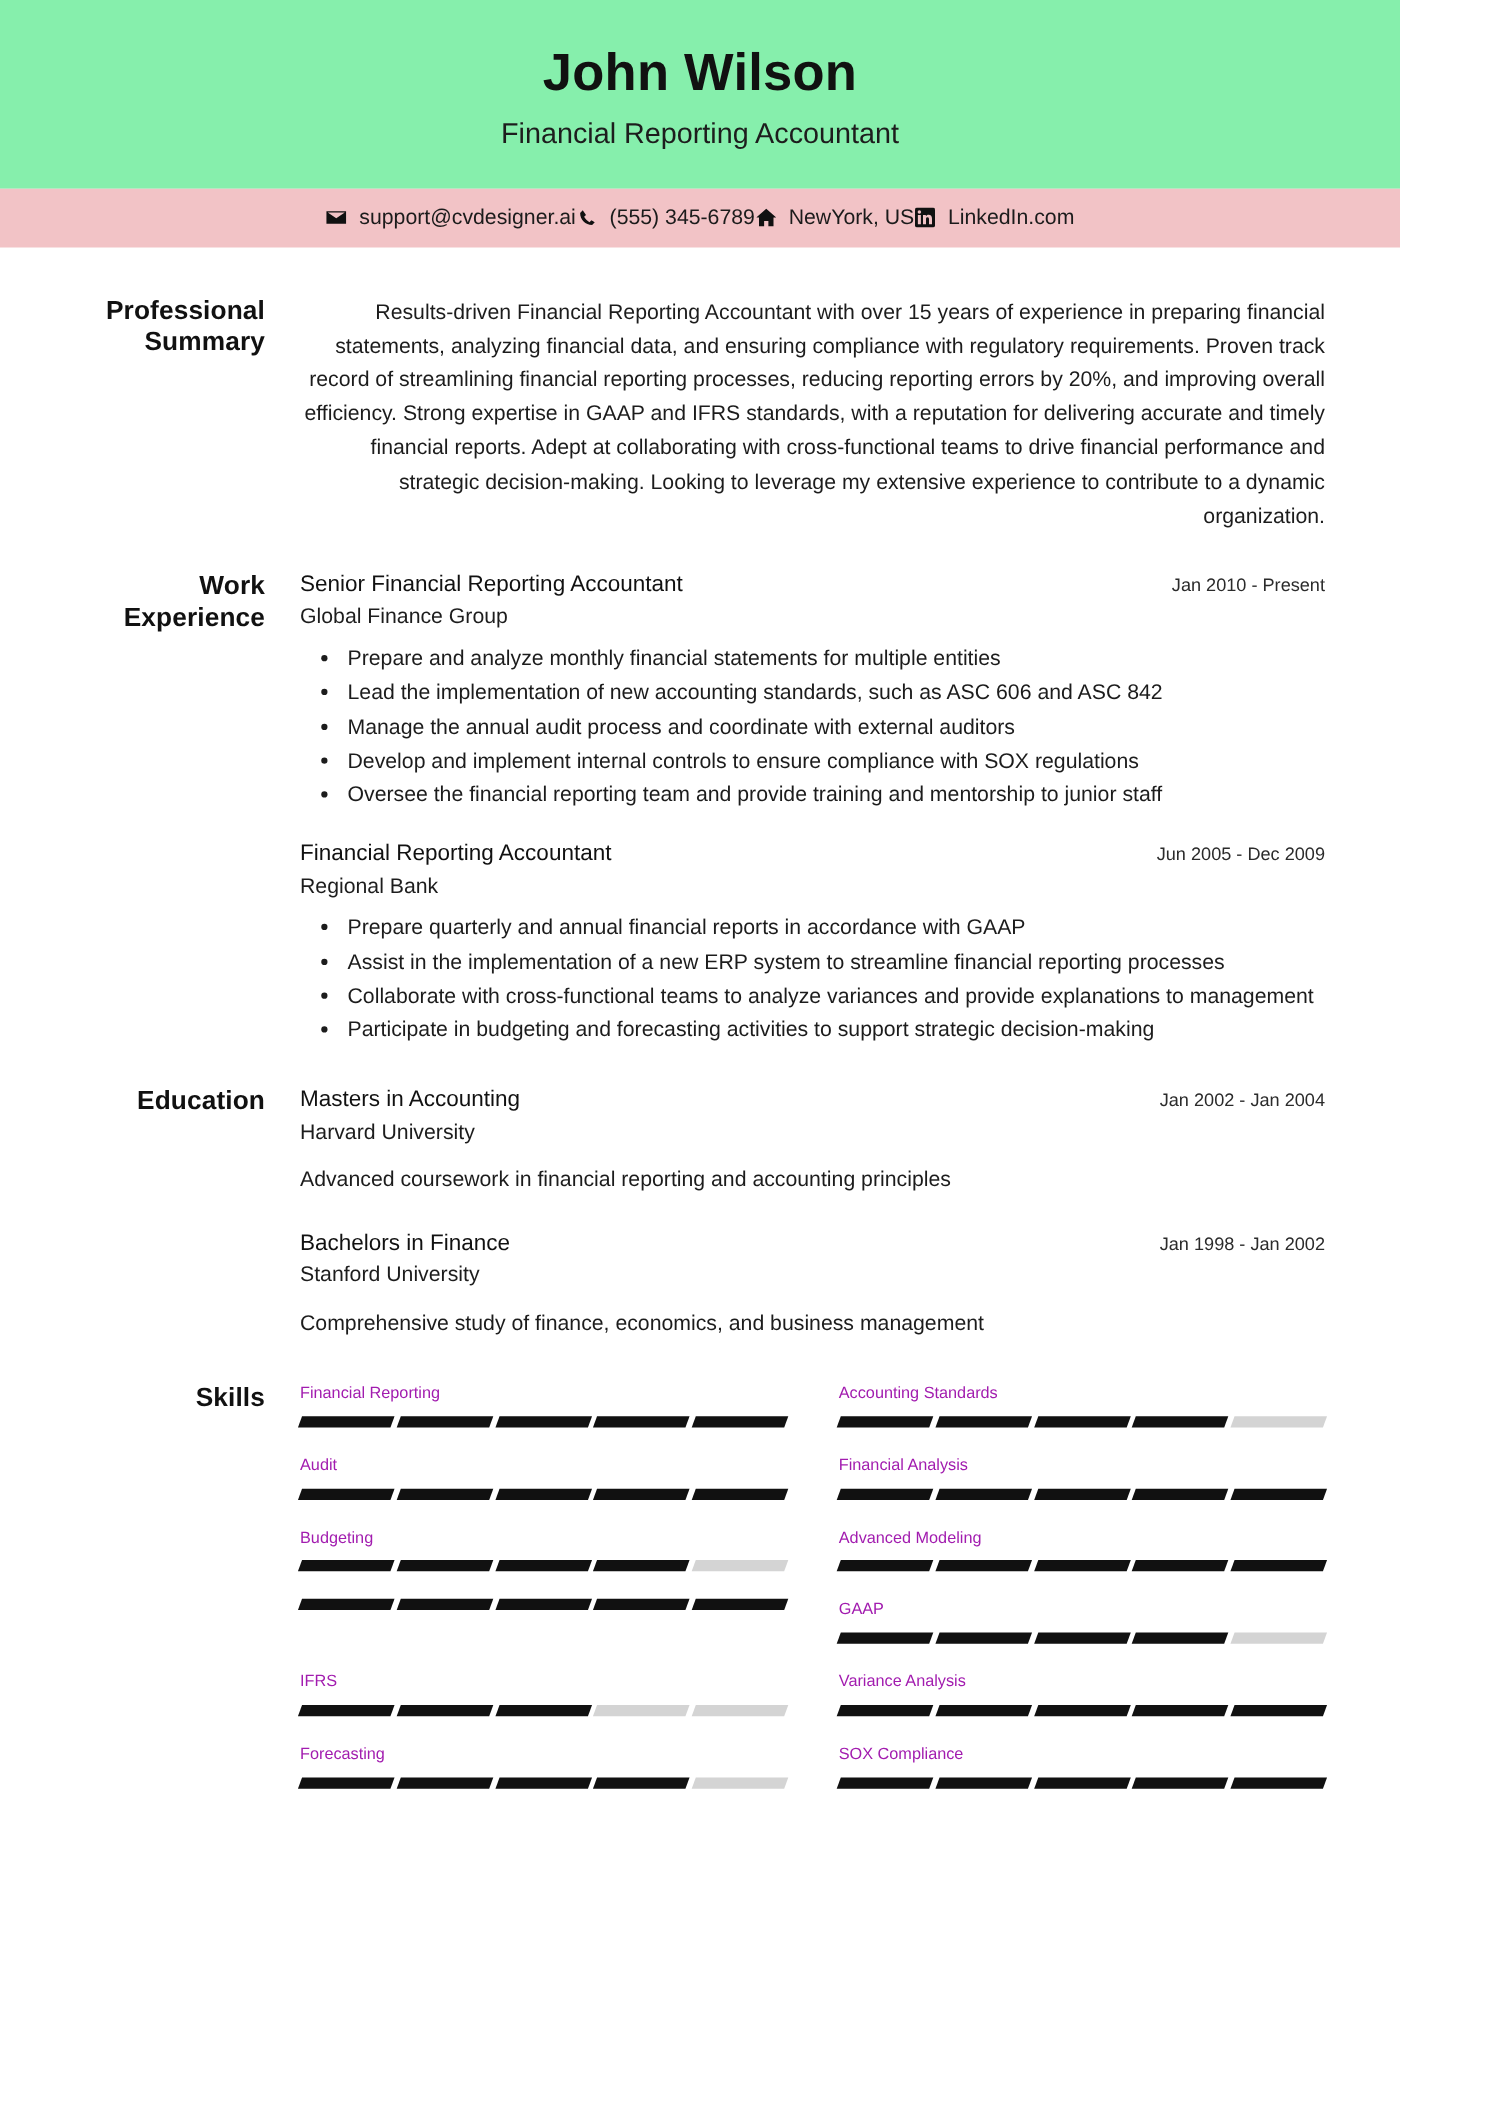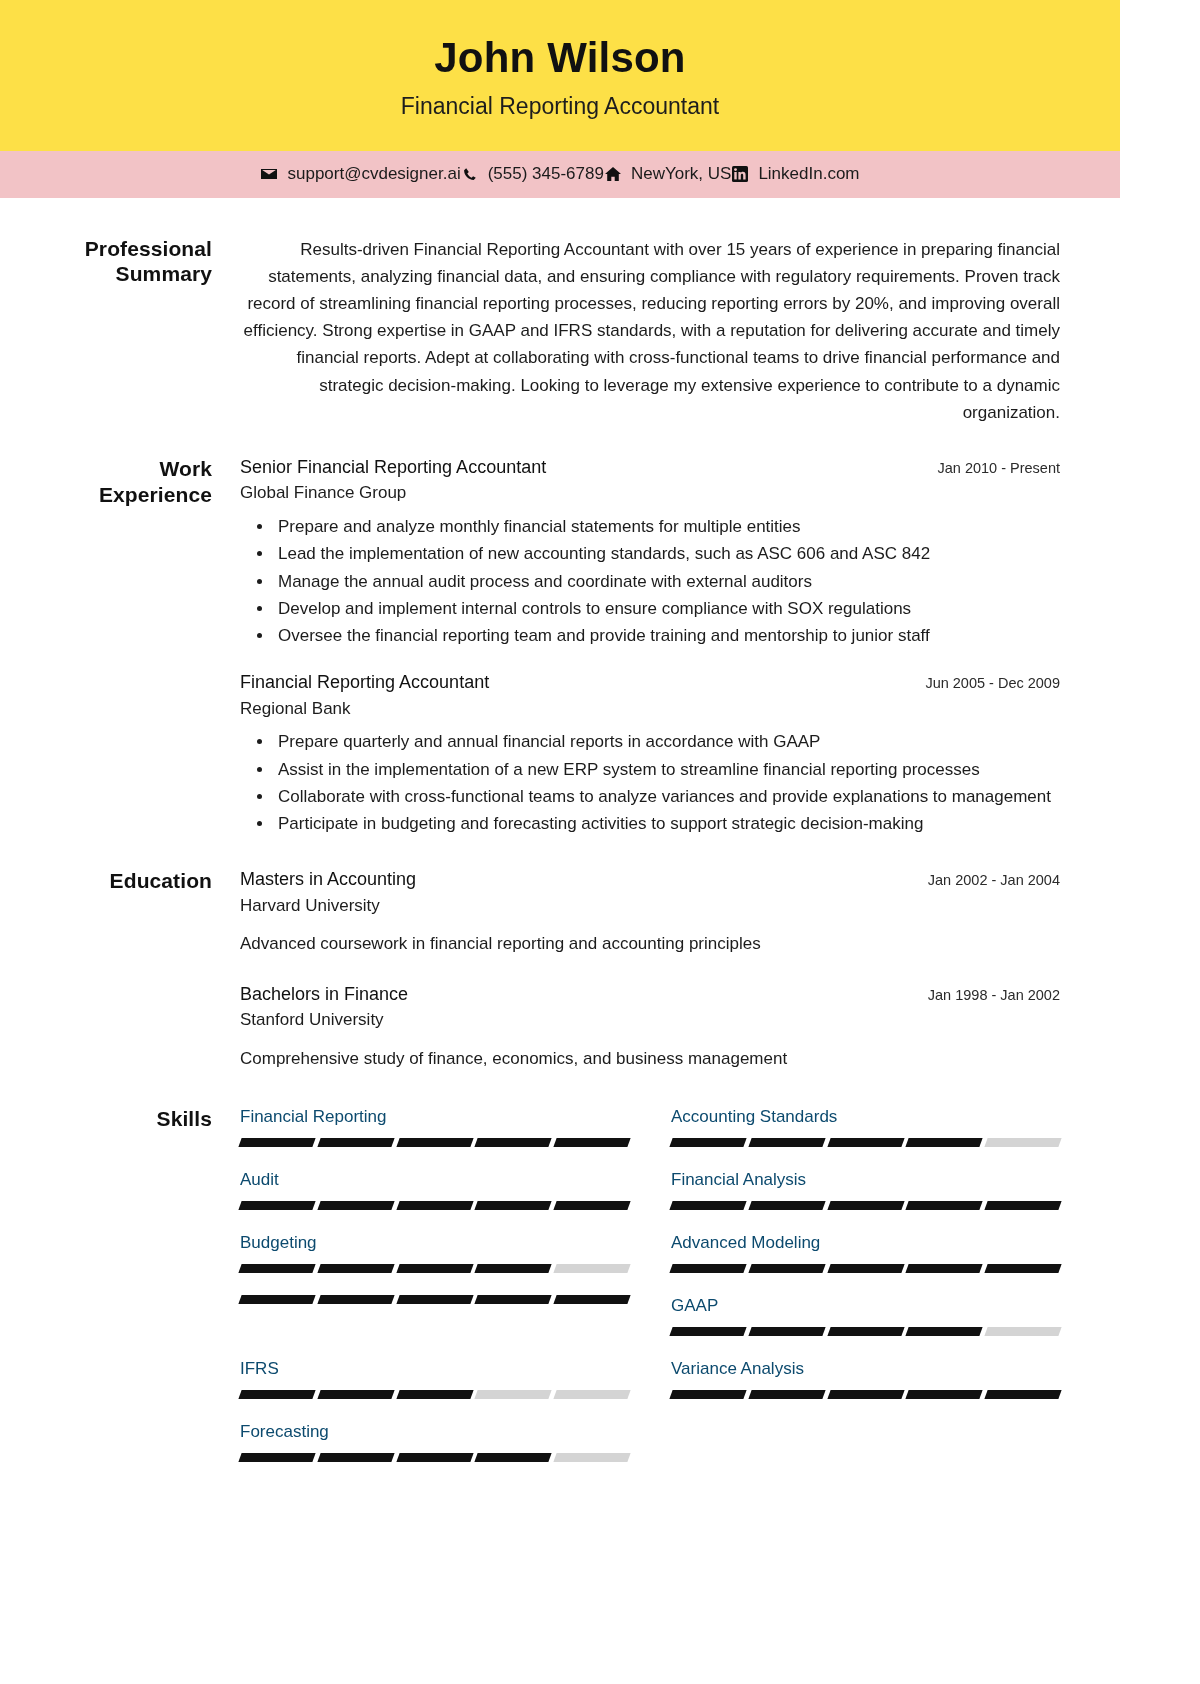--- a/index.html
+++ b/index.html
@@ -15,21 +15,21 @@
     -webkit-font-smoothing: antialiased;
   }
   .page {
     width: 1120px;
     position: relative;
     background: #ffffff;
   }
 
   
   .header {
-    background: #fde047;
+    background: #86efac;
     padding: 34px 40px 30px 40px;
     text-align: center;
   }
   .name {
     font-size: 42px;
     font-weight: bold;
     letter-spacing: 0.2px;
     line-height: 1.12;
     color: #111111;
     margin: 0;
@@ -153,22 +153,22 @@
   .skills-grid {
     display: grid;
     grid-template-columns: 1fr 1fr;
     column-gap: 42px;
     row-gap: 0;
   }
   .skill {
     padding-bottom: 22px;
   }
   .skill-name {
-    font-size: 17px;
-    color: #0c4a6e;
+    font-size: 13px;
+    color: #a21caf;
     line-height: 1.3;
     margin-bottom: 10px;
   }
   .skill-bar {
     display: flex;
     gap: 5px;
     height: 9px;
   }
   .skill-seg {
     flex: 1;
@@ -409,18 +409,28 @@
             <div class="skill">
               <div class="skill-name">Forecasting</div>
               <div class="skill-bar">
                 <span class="skill-seg on"></span>
                 <span class="skill-seg on"></span>
                 <span class="skill-seg on"></span>
                 <span class="skill-seg on"></span>
                 <span class="skill-seg"></span>
               </div>
             </div>
+            <div class="skill">
+              <div class="skill-name">SOX Compliance</div>
+              <div class="skill-bar">
+                <span class="skill-seg on"></span>
+                <span class="skill-seg on"></span>
+                <span class="skill-seg on"></span>
+                <span class="skill-seg on"></span>
+                <span class="skill-seg on"></span>
+              </div>
+            </div>
           </div>
       </div>
     </div>
 
   </div>
 </div>
 
 </body></html>

